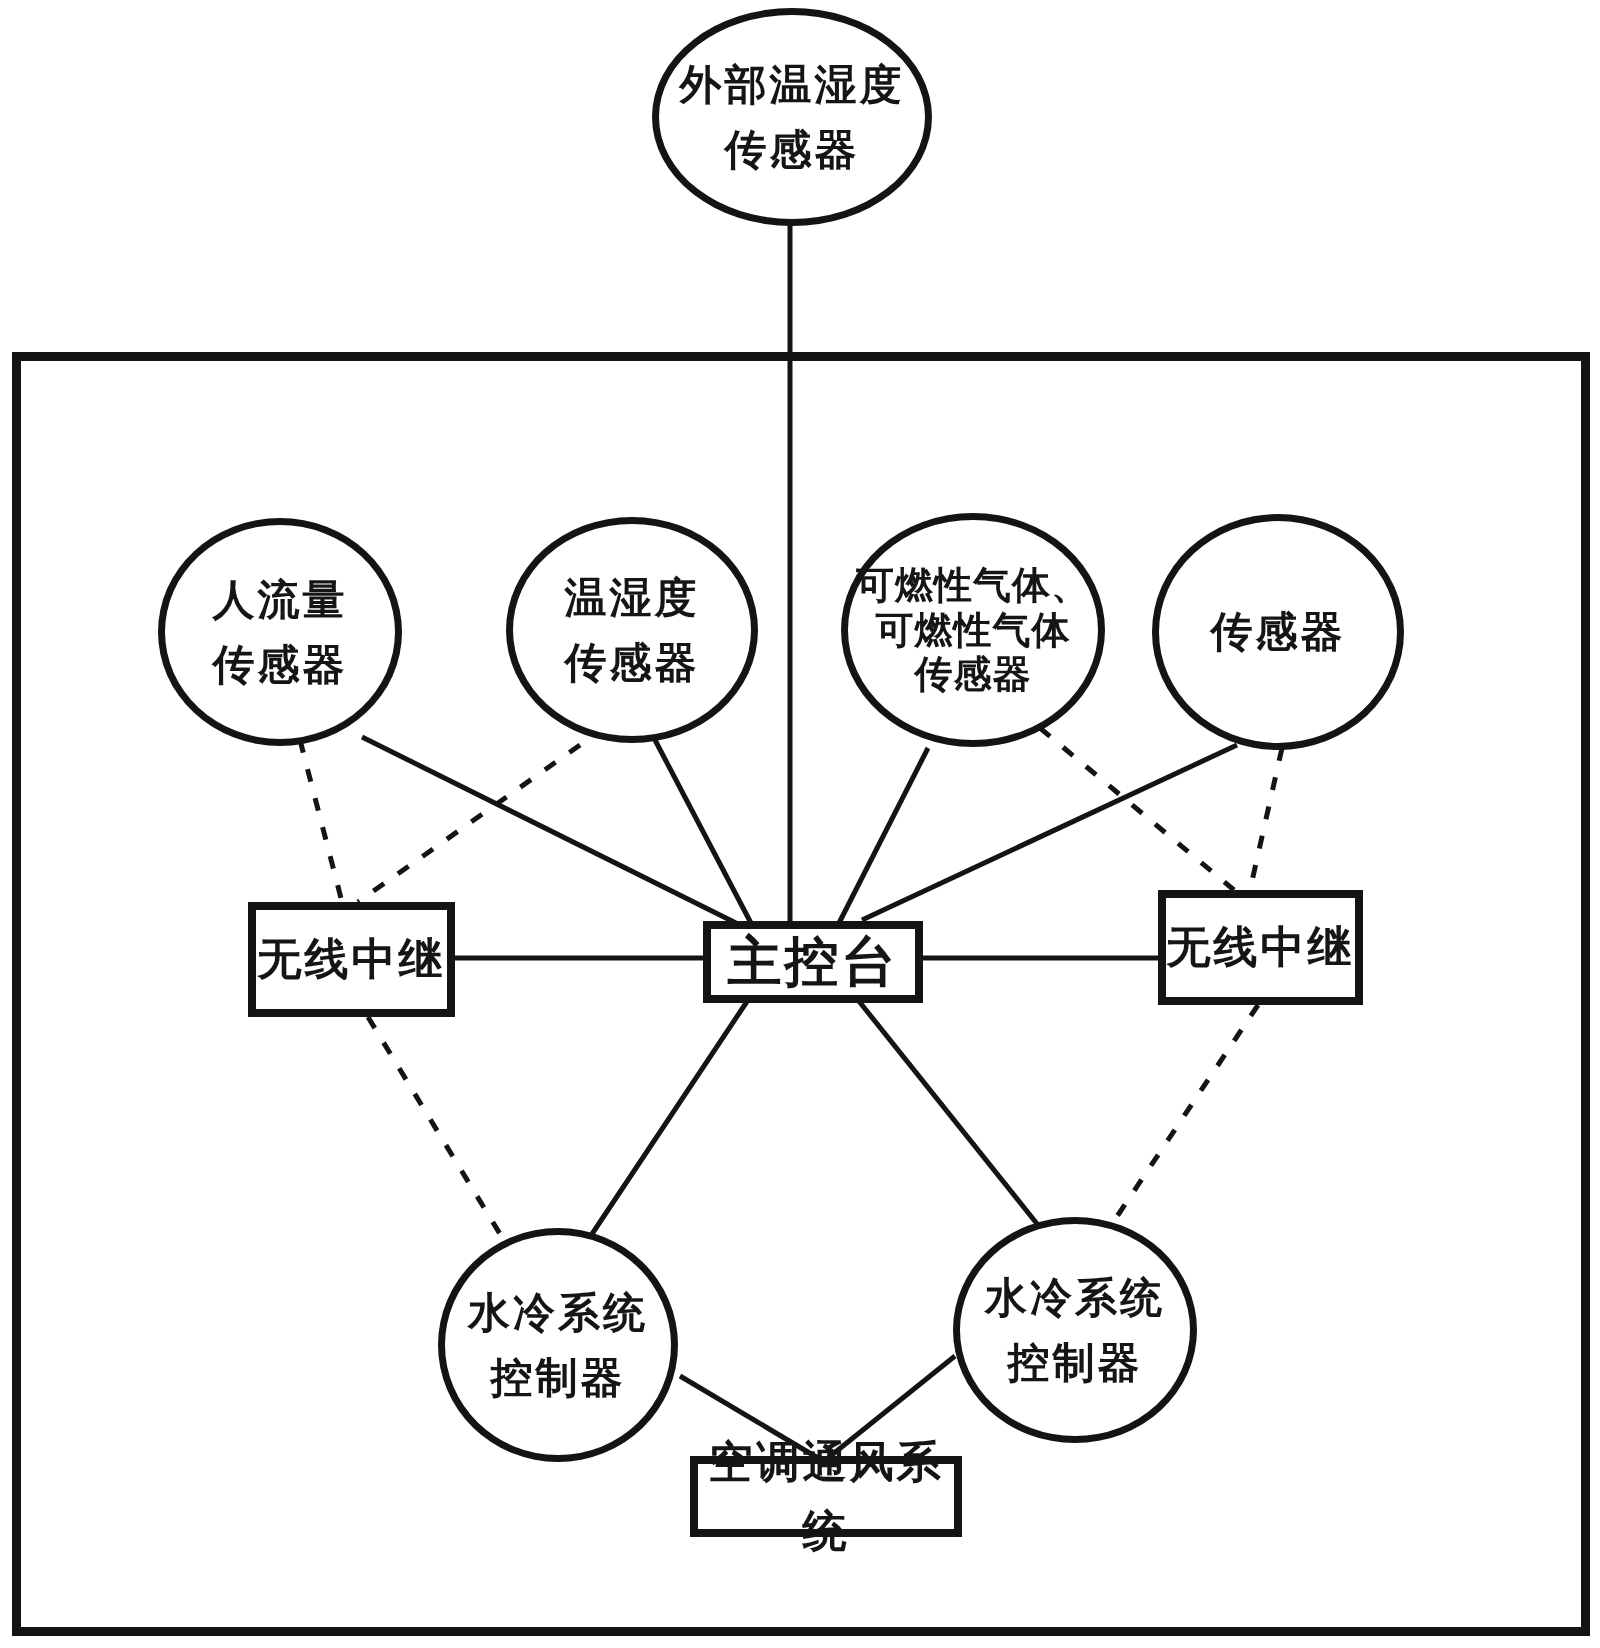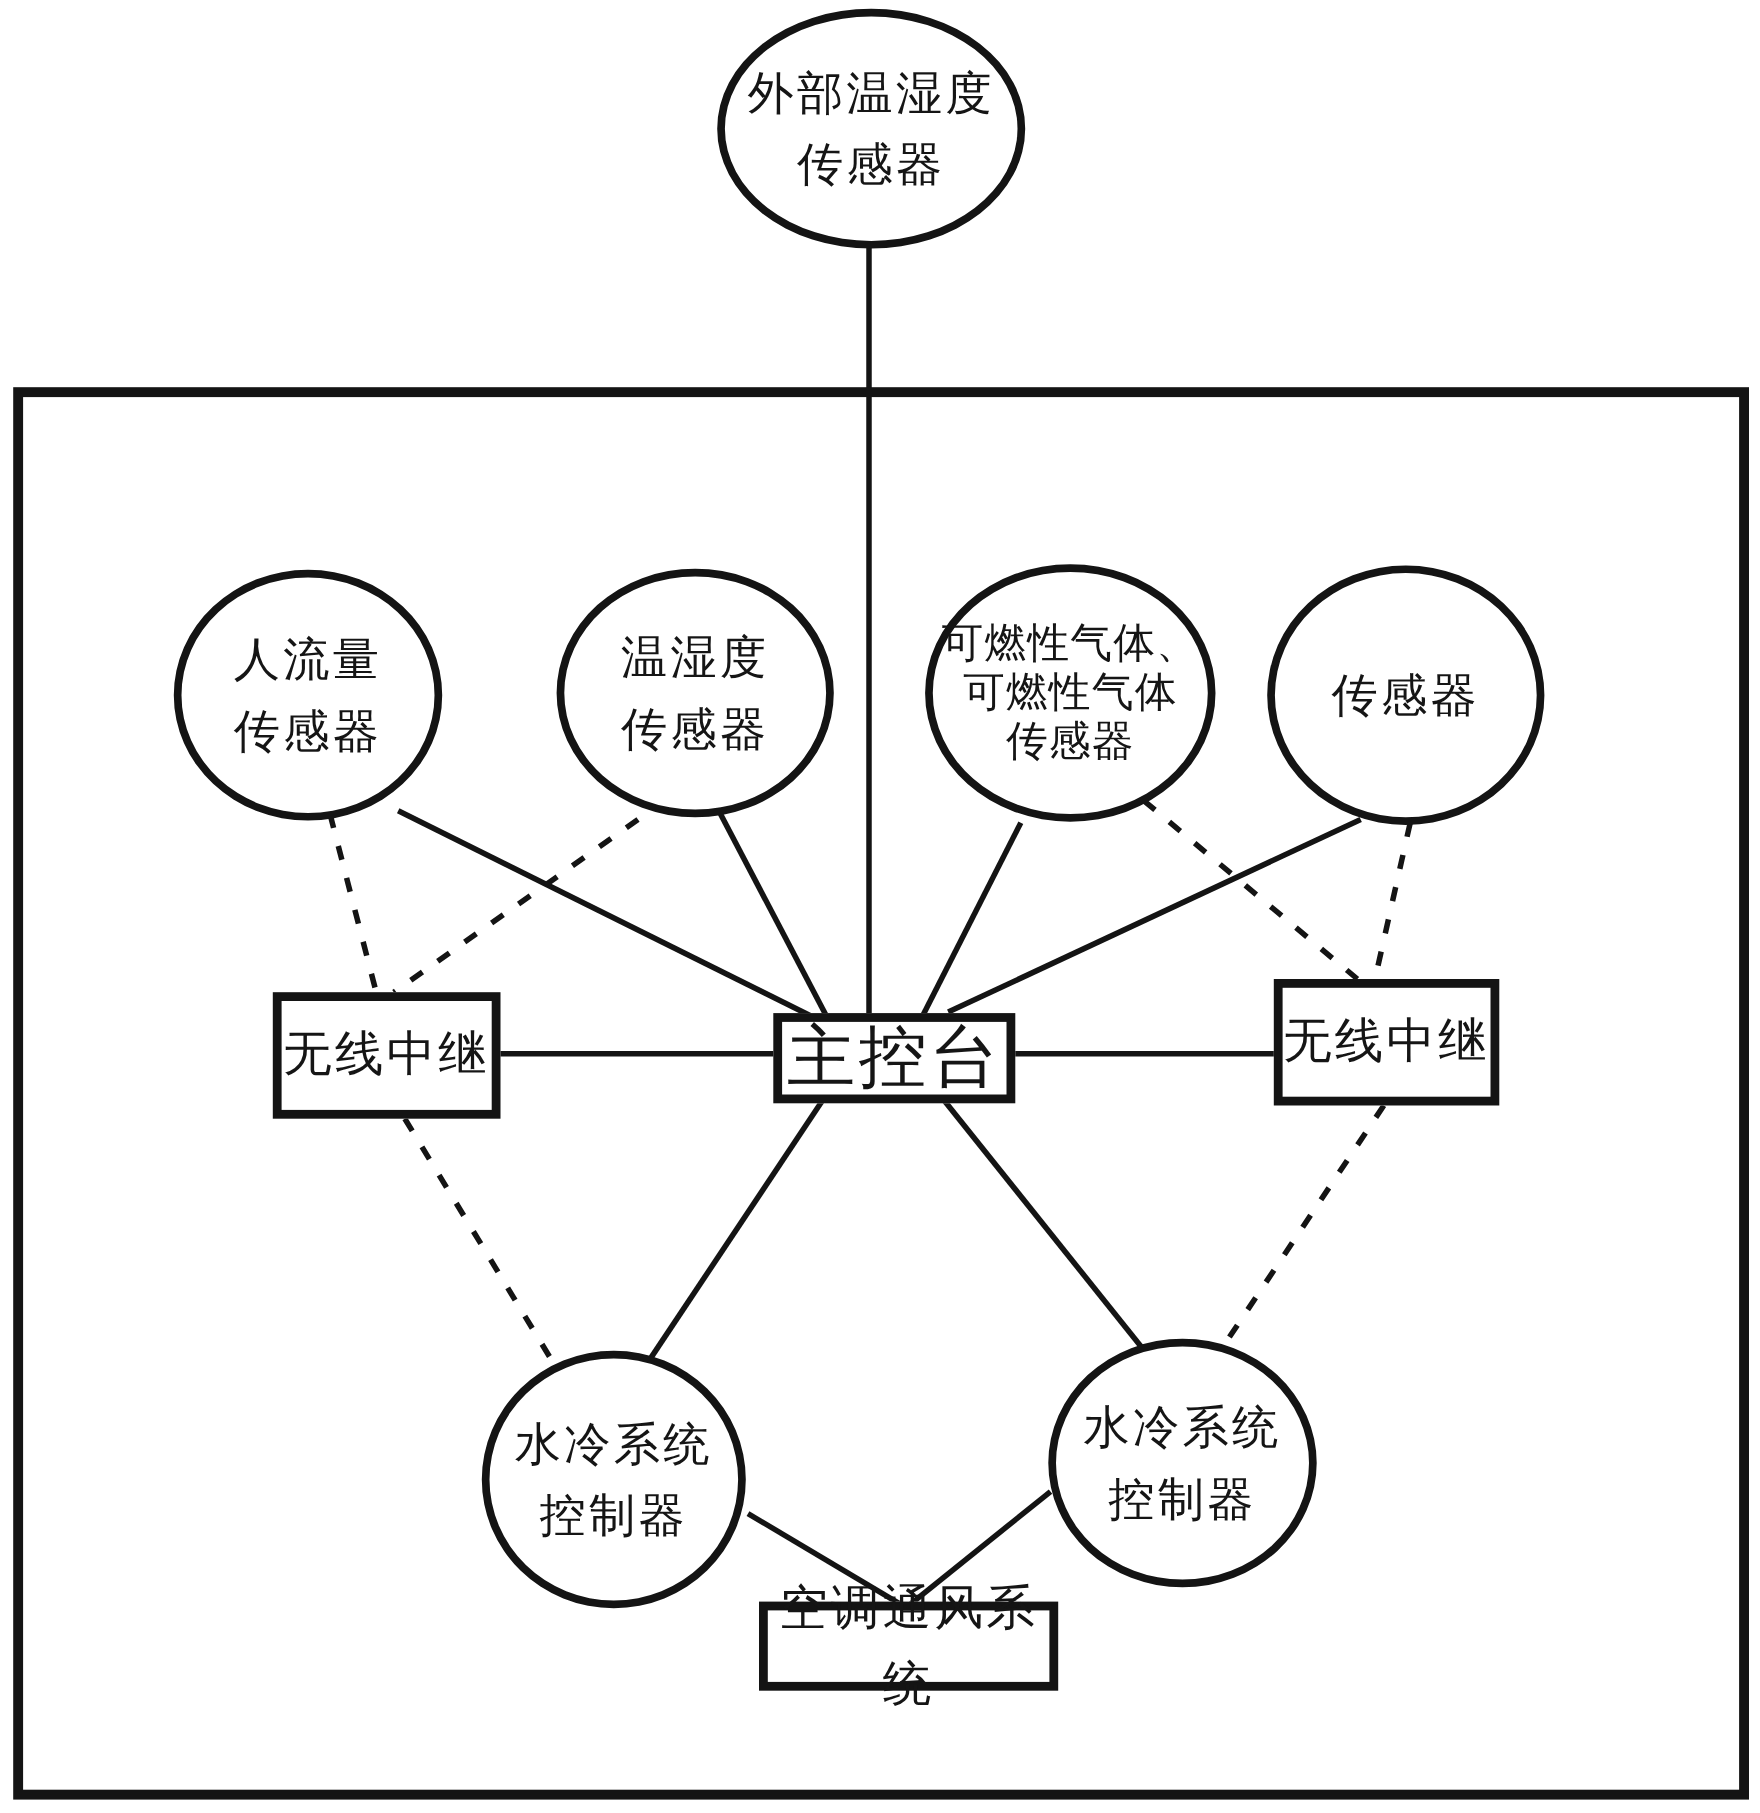--- a/index.html
+++ b/index.html
@@ -24,30 +24,30 @@
   }
   .node{
     position:absolute;
     box-sizing:border-box;
     background:#ffffff;
     display:flex;
     flex-direction:column;
     align-items:center;
     justify-content:center;
     text-align:center;
-    font-weight:normal;
+    font-weight:bold;
     color:#151515;
   }
   .ellipse{border:7px solid #141414;border-radius:50%;}
   .rect{border:8px solid #141414;}
   .nl{display:block;line-height:1.55;letter-spacing:3px;}
   .tight .nl{line-height:1.18;letter-spacing:1px;}
   .fs-42{font-size:42px;}
   .fs-38{font-size:38px;}
-  .fs-50{font-size:62px;letter-spacing:4px;}
+  .fs-50{font-size:54px;letter-spacing:4px;}
   .fs-44{font-size:44px;letter-spacing:3px;}
 </style>
 </head>
 <body>
 
 <div class="stage">
 
   <svg class="wires" viewBox="0 0 1600 1648" aria-hidden="true">
 
     <line x1="790" y1="224" x2="790" y2="930"></line>

